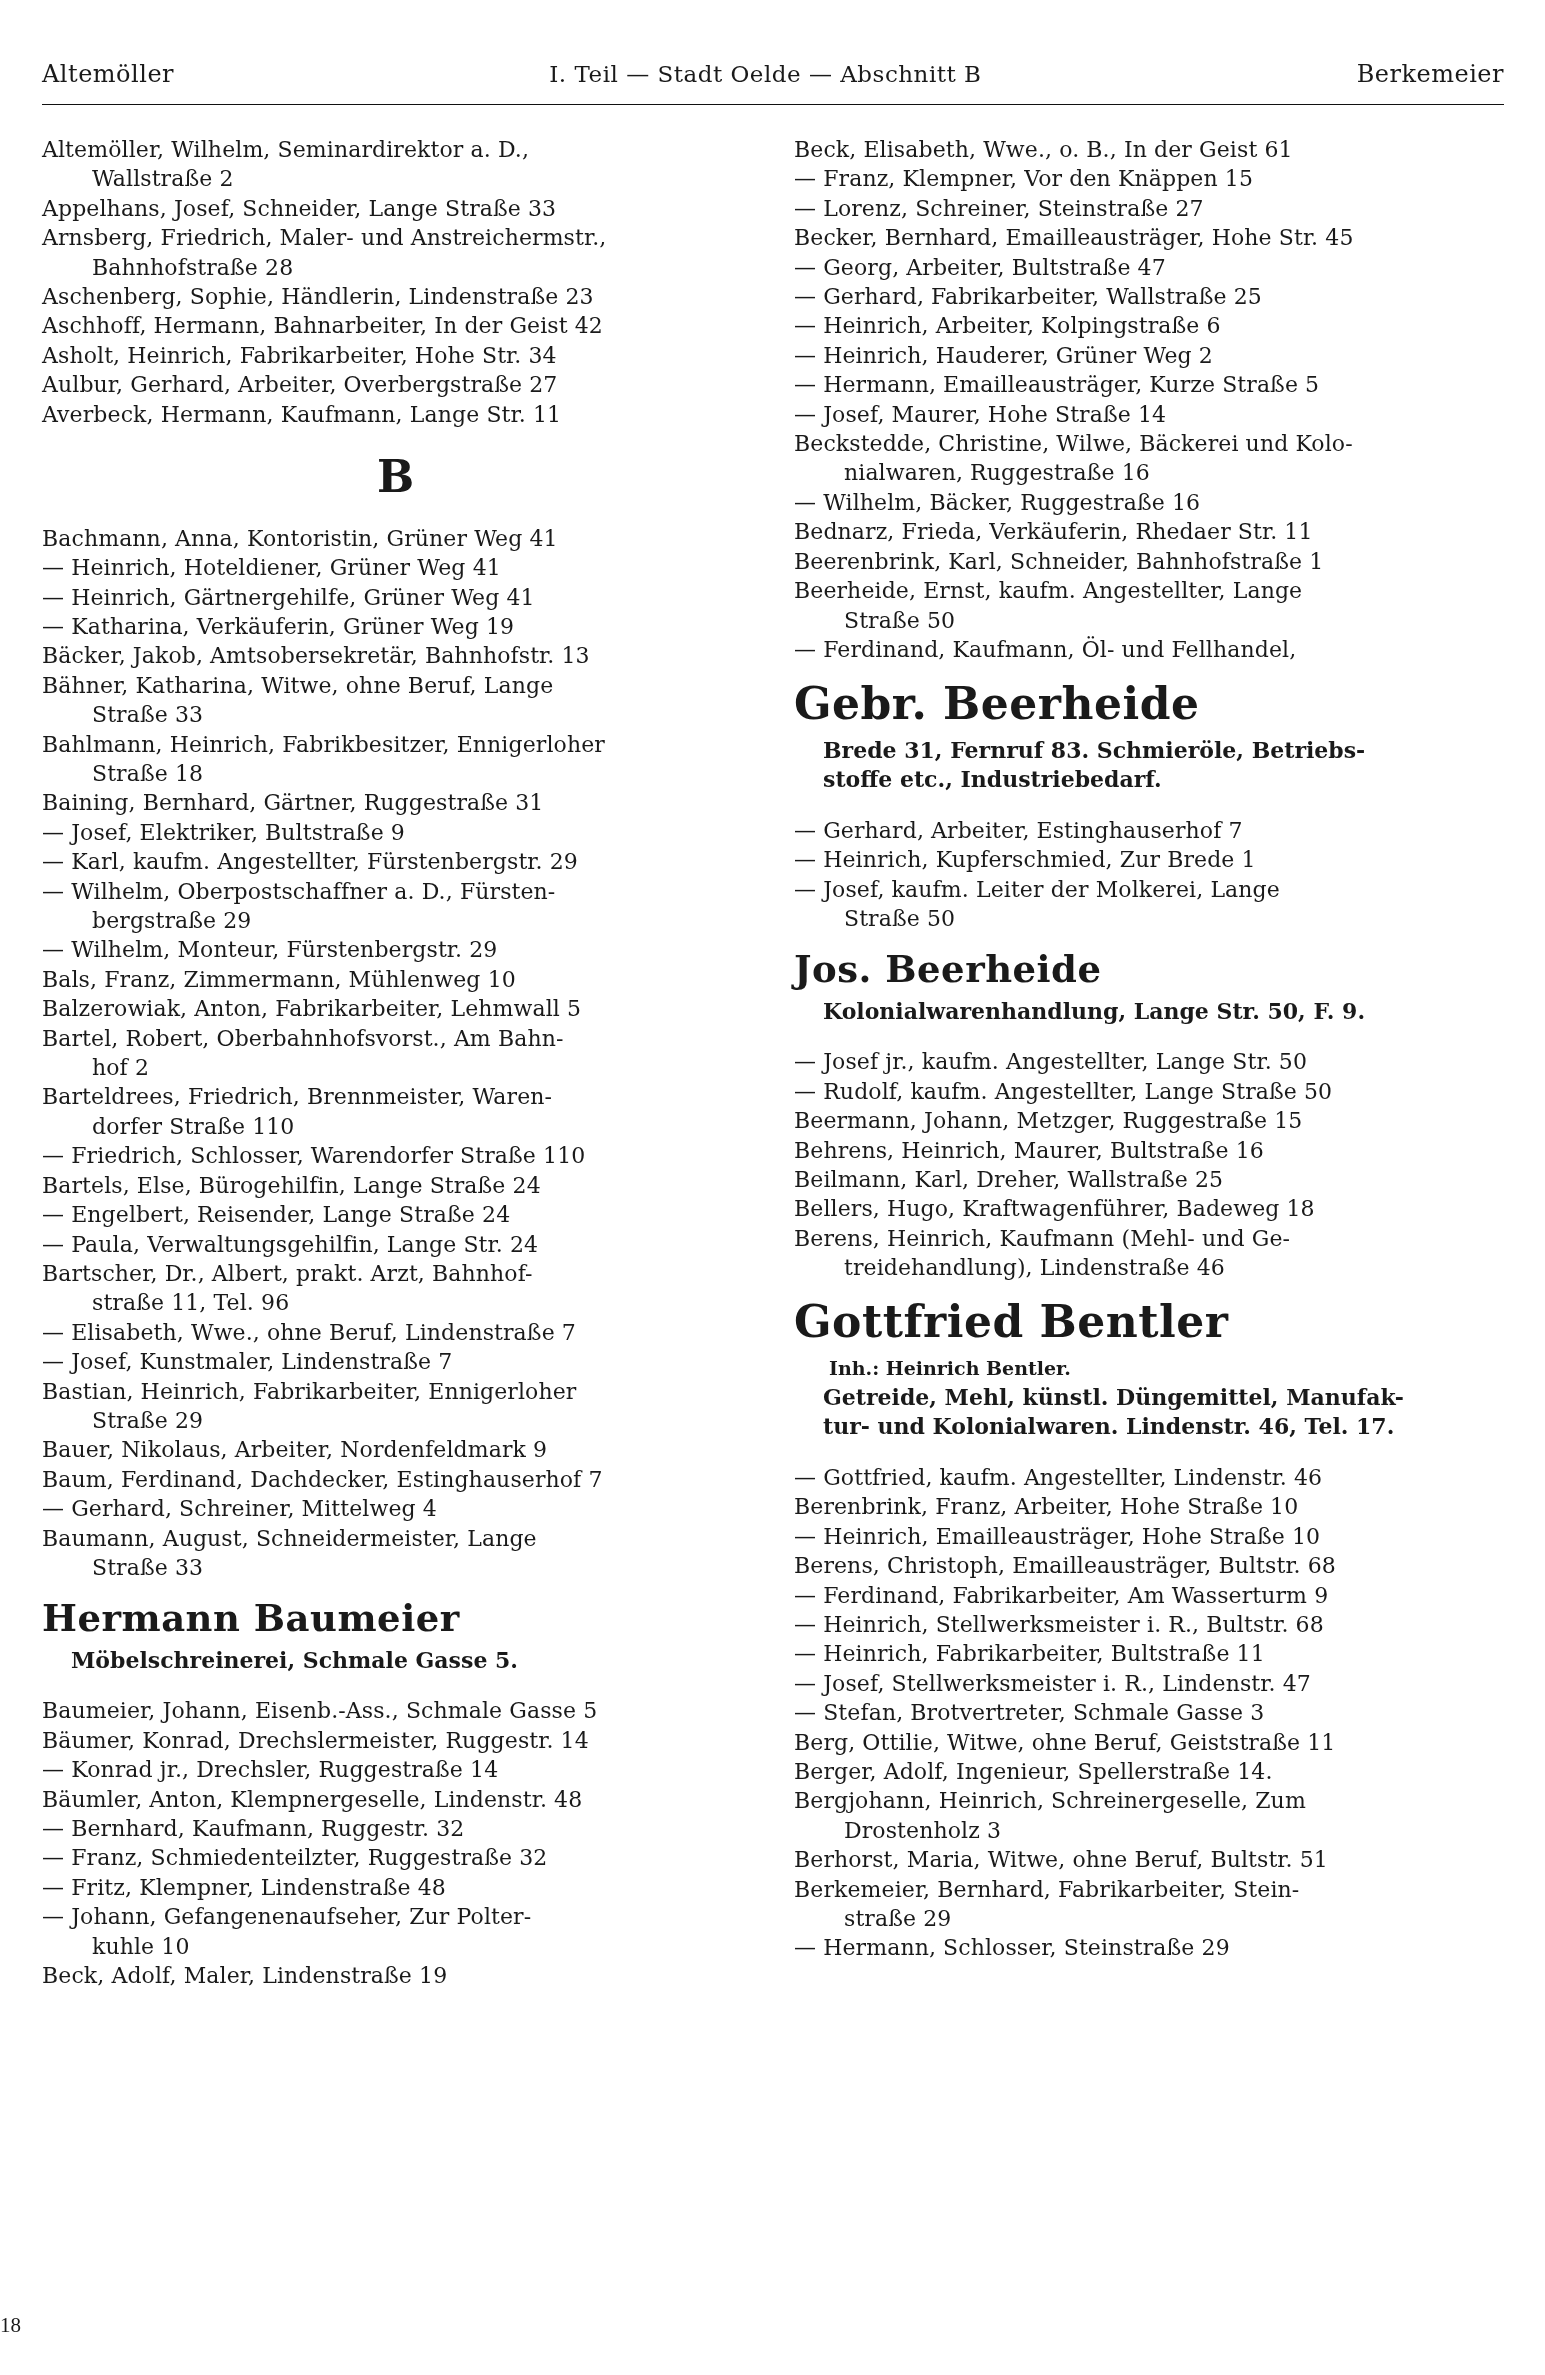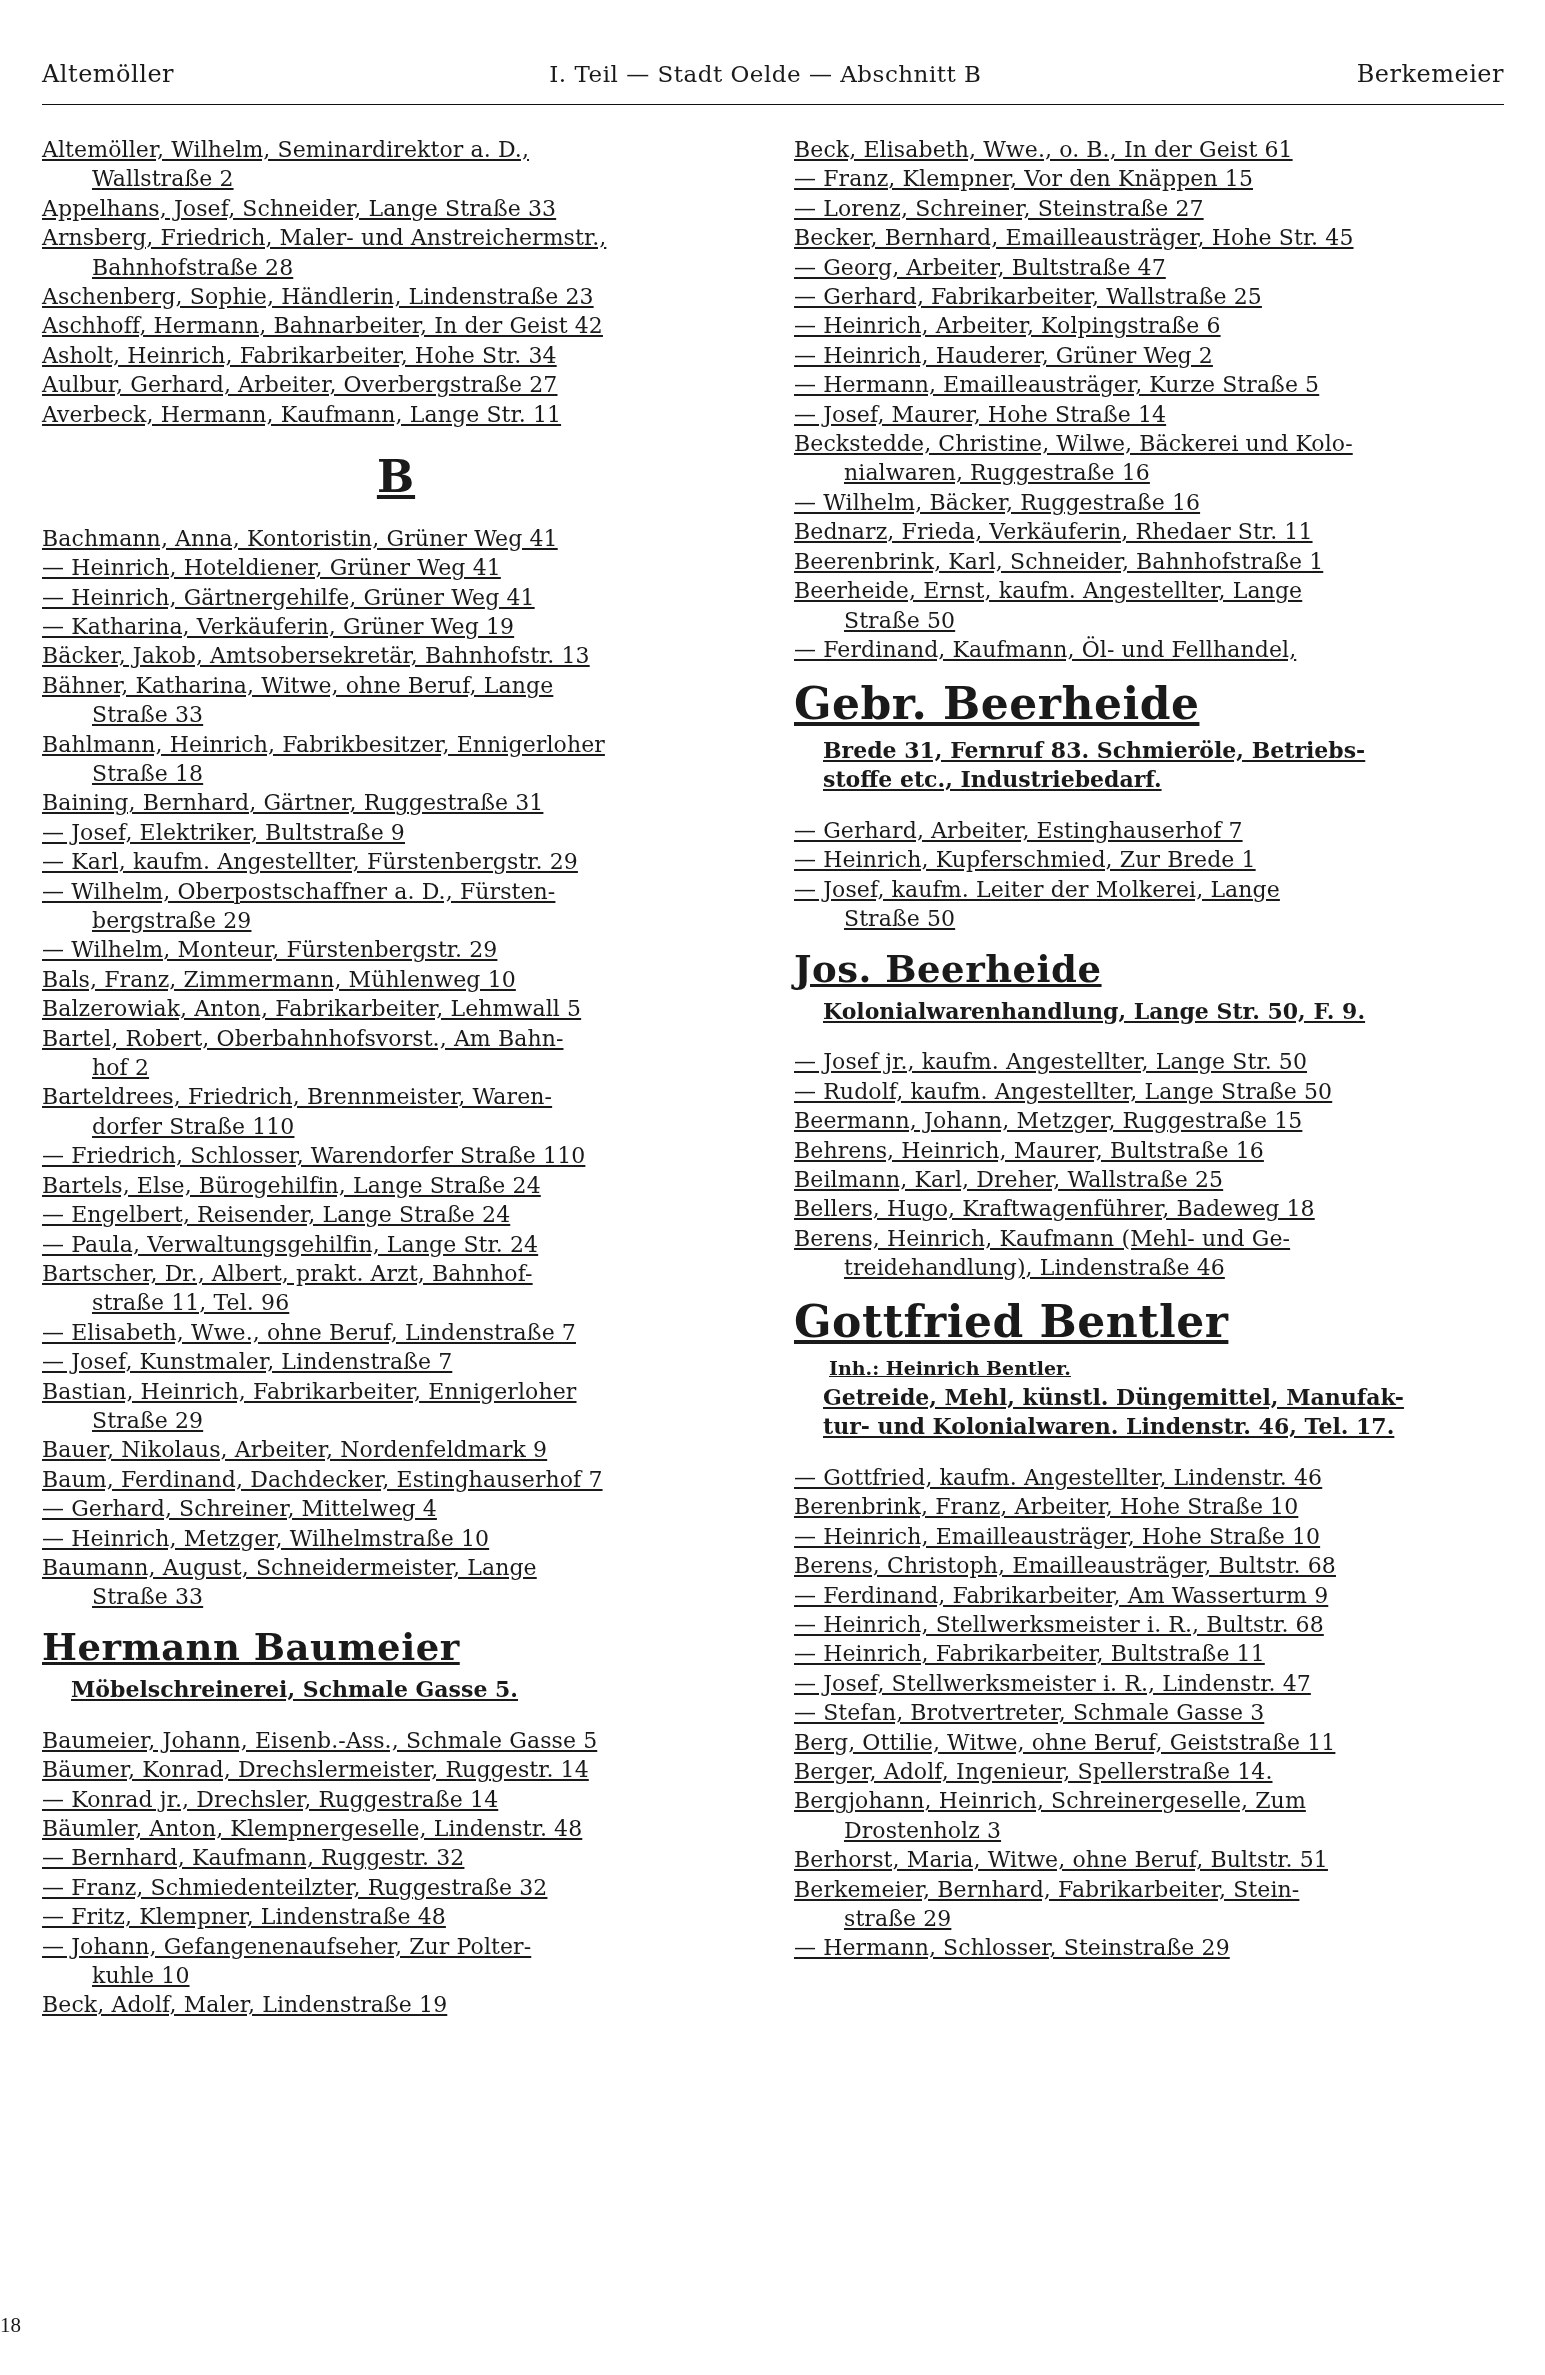--- a/index.html
+++ b/index.html
@@ -53,21 +53,20 @@
   }
   
   .cols {
     position: absolute;
     left: 42px;
     top: 135px;
     width: 1461px;
     height: 2163px;
     display: flex;
     gap: 44px;
-    text-decoration: underline;
   }
   .col {
     width: 708px;
     position: relative;
   }
   .entry {
     font-size: 22px;
     line-height: 29.4px;
     margin: 0 0 0 0;
     padding-left: 0;
@@ -176,21 +175,20 @@
         <div class="entry">— Paula, Verwaltungsgehilfin, Lange Str. 24</div>
         <div class="entry">Bartscher, Dr., Albert, prakt. Arzt, Bahnhof-</div>
         <div class="entry cont-line" style="padding-left: 50px;">straße 11, Tel. 96</div>
         <div class="entry">— Elisabeth, Wwe., ohne Beruf, Lindenstraße 7</div>
         <div class="entry">— Josef, Kunstmaler, Lindenstraße 7</div>
         <div class="entry">Bastian, Heinrich, Fabrikarbeiter, Ennigerloher</div>
         <div class="entry cont-line" style="padding-left: 50px;">Straße 29</div>
         <div class="entry">Bauer, Nikolaus, Arbeiter, Nordenfeldmark 9</div>
         <div class="entry">Baum, Ferdinand, Dachdecker, Estinghauserhof 7</div>
         <div class="entry">— Gerhard, Schreiner, Mittelweg 4</div>
-        <div class="entry">— Heinrich, Metzger, Wilhelmstraße 10</div>
         <div class="entry">Baumann, August, Schneidermeister, Lange</div>
         <div class="entry cont-line" style="padding-left: 50px;">Straße 33</div>
         <div class="ad">
           <div class="ad-title med">Hermann Baumeier</div>
           <div class="ad-body">Möbelschreinerei, Schmale Gasse 5.</div>
           <div class="ad-gap"></div>
         </div>
         <div class="entry">Baumeier, Johann, Eisenb.-Ass., Schmale Gasse 5</div>
         <div class="entry">Bäumer, Konrad, Drechslermeister, Ruggestr. 14</div>
         <div class="entry">— Konrad jr., Drechsler, Ruggestraße 14</div>

